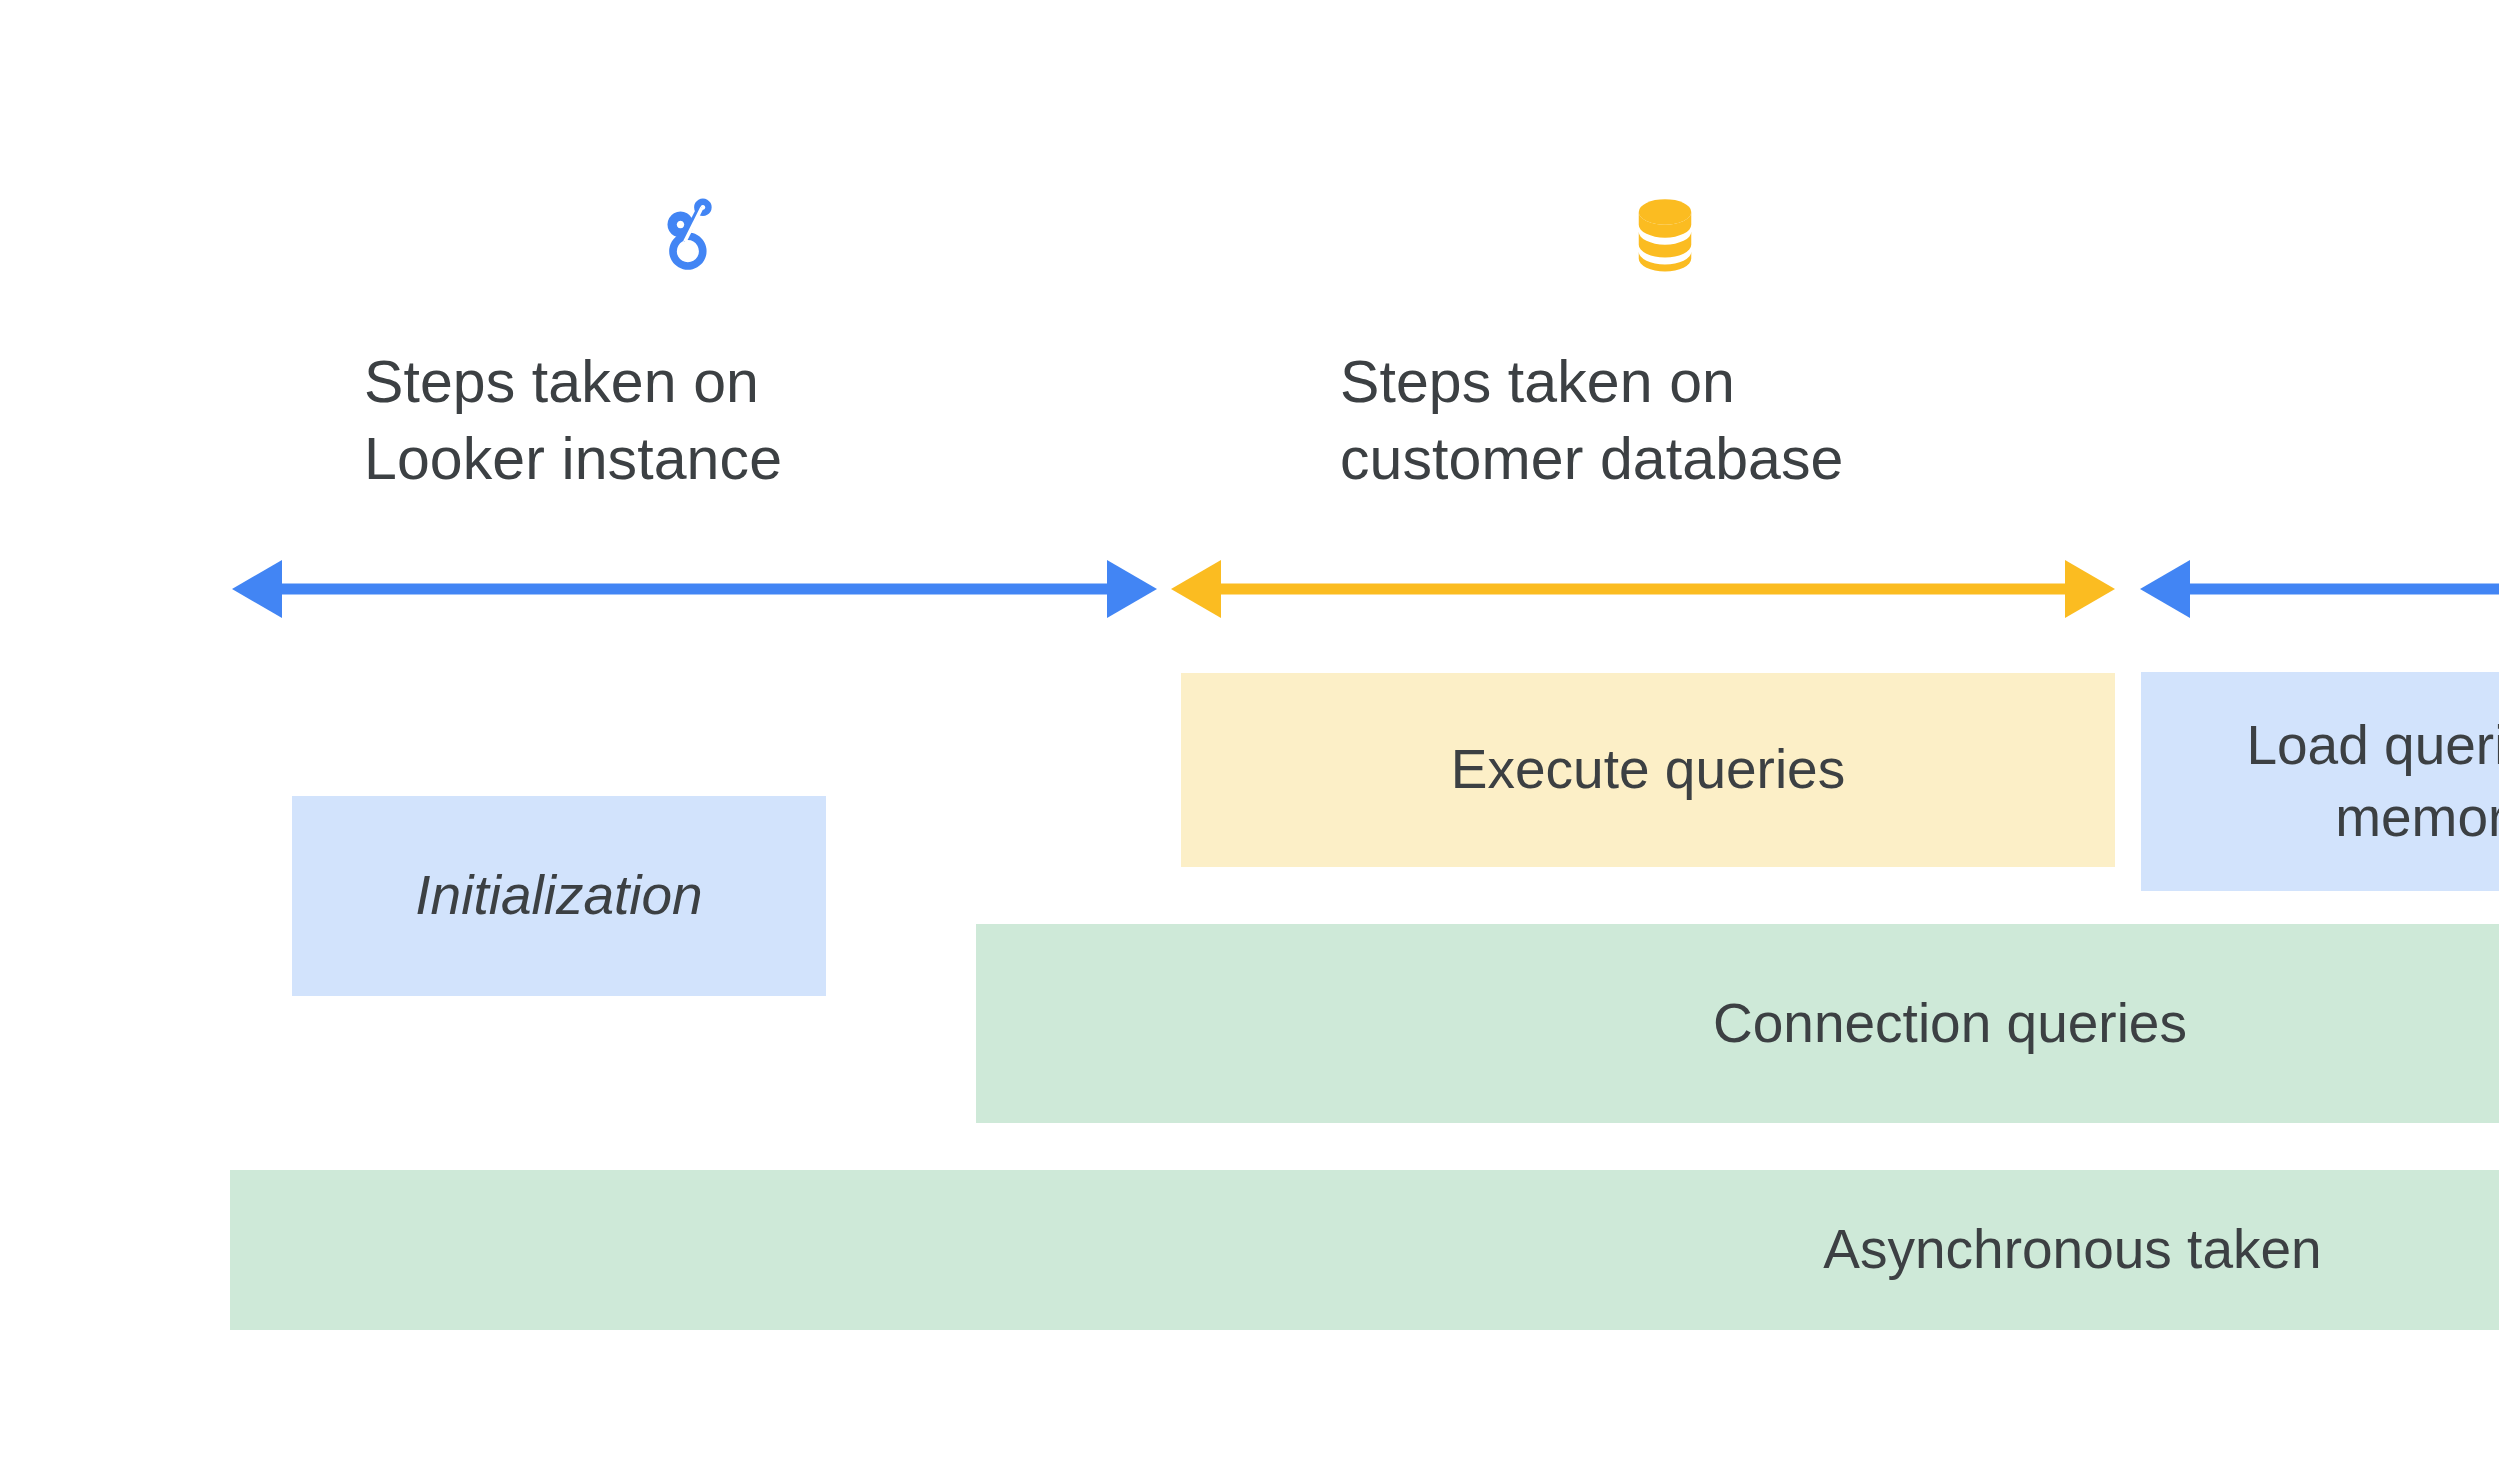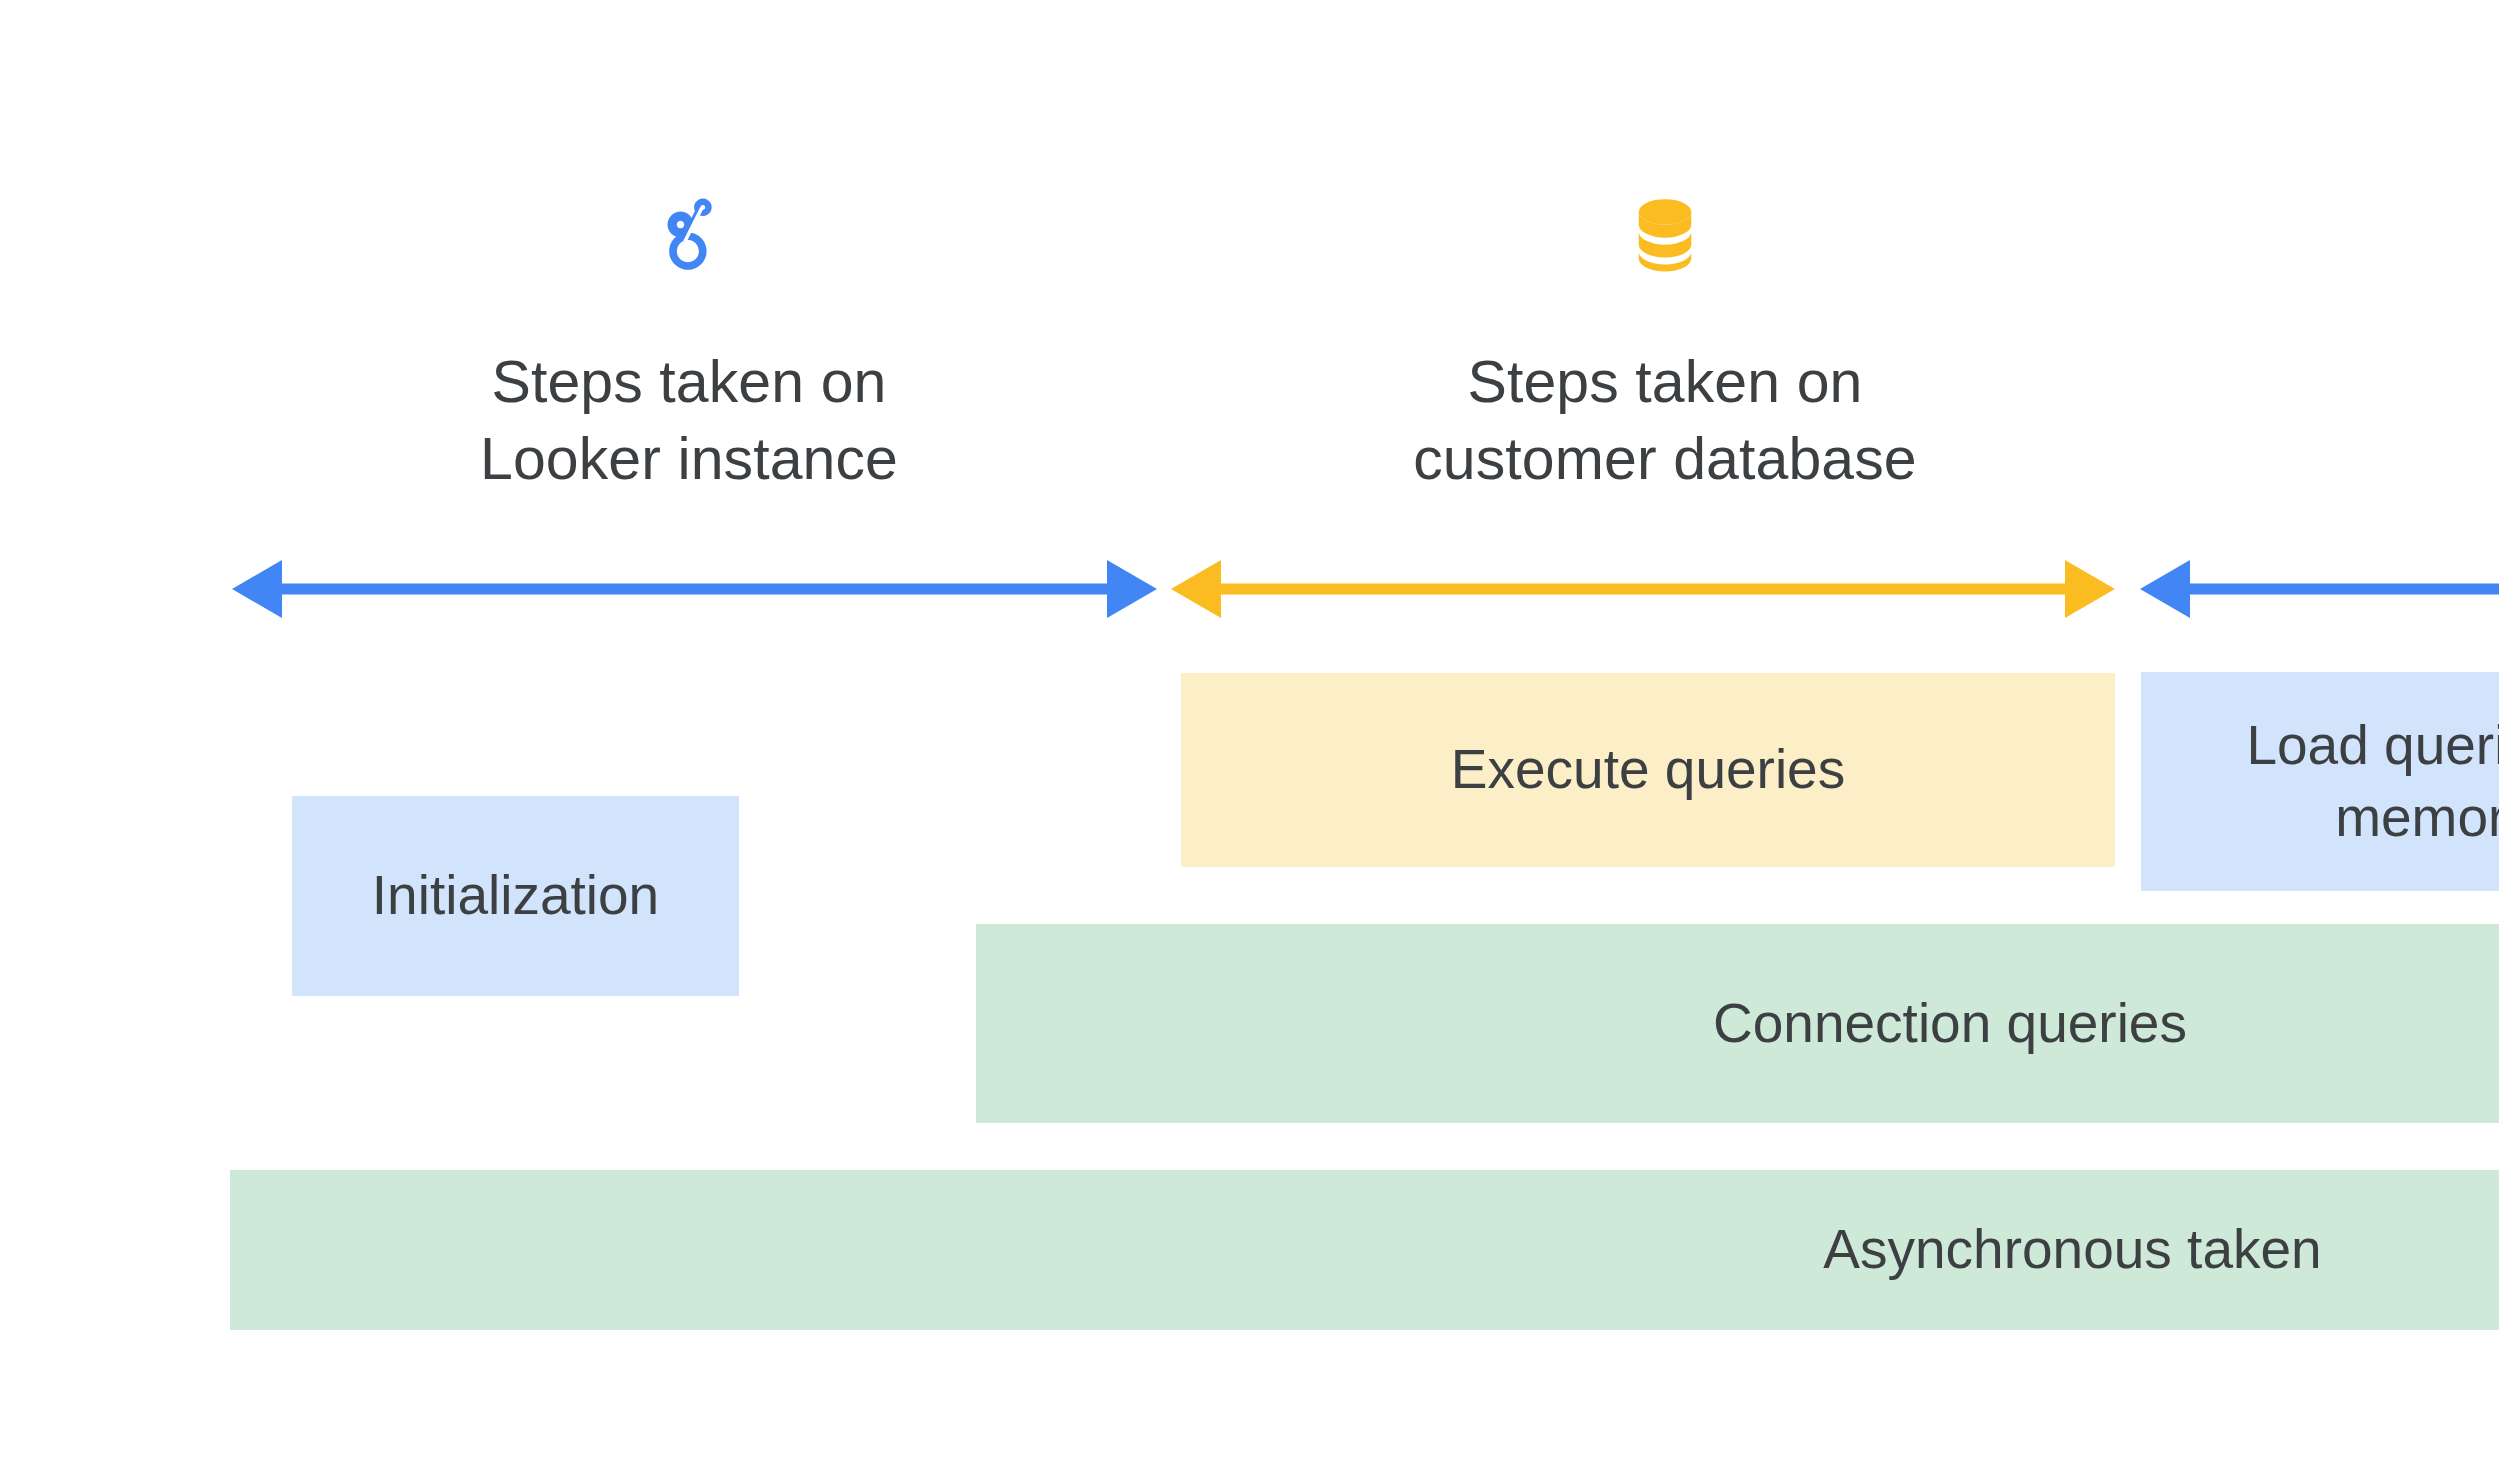--- a/index.html
+++ b/index.html
@@ -15,21 +15,21 @@
     position: relative;
     width: 3999px;
     height: 1478px;
     background: #ffffff;
     overflow: hidden;
   }
 
   
   .phase-header {
     position: absolute;
-    text-align: center;
+    text-align: left;
     width: 650px;
   }
   .phase-icon {
     display: block;
     margin: 0 auto;
     height: 180px;
   }
   .phase-caption {
     display: block;
     margin-top: 19px;
@@ -111,21 +111,21 @@
     <polygon points="10,90 110,32 110,148" fill="#FBBC21"></polygon>
     <polygon points="1898,90 1798,32 1798,148" fill="#FBBC21"></polygon>
   </svg>
 
   <svg class="arrow-svg" style="left:2135px; top:544px;" width="1610" height="90" viewBox="0 0 3220 180" aria-hidden="true">
     <line x1="105" y1="90" x2="3115" y2="90" stroke="#4285F4" stroke-width="22"></line>
     <polygon points="10,90 110,32 110,148" fill="#4285F4"></polygon>
     <polygon points="3210,90 3110,32 3110,148" fill="#4285F4"></polygon>
   </svg>
 
-  <div class="phase-box box-blue" style="left:292px; top:796px; width:447px; height:200px;">
+  <div class="phase-box box-blue" style="left:292px; top:796px; width:534px; height:200px;font-style:italic;">
     <span class="box-label">Initialization</span>
   </div>
 
   <div class="phase-box box-yellow" style="left:1181px; top:673px; width:934px; height:194px;">
     <span class="box-label">Execute queries</span>
   </div>
 
   <div class="phase-box box-blue" style="left:2141px; top:672px; width:587px; height:219px;">
     <span class="box-label">Load queries in
 memory</span>

